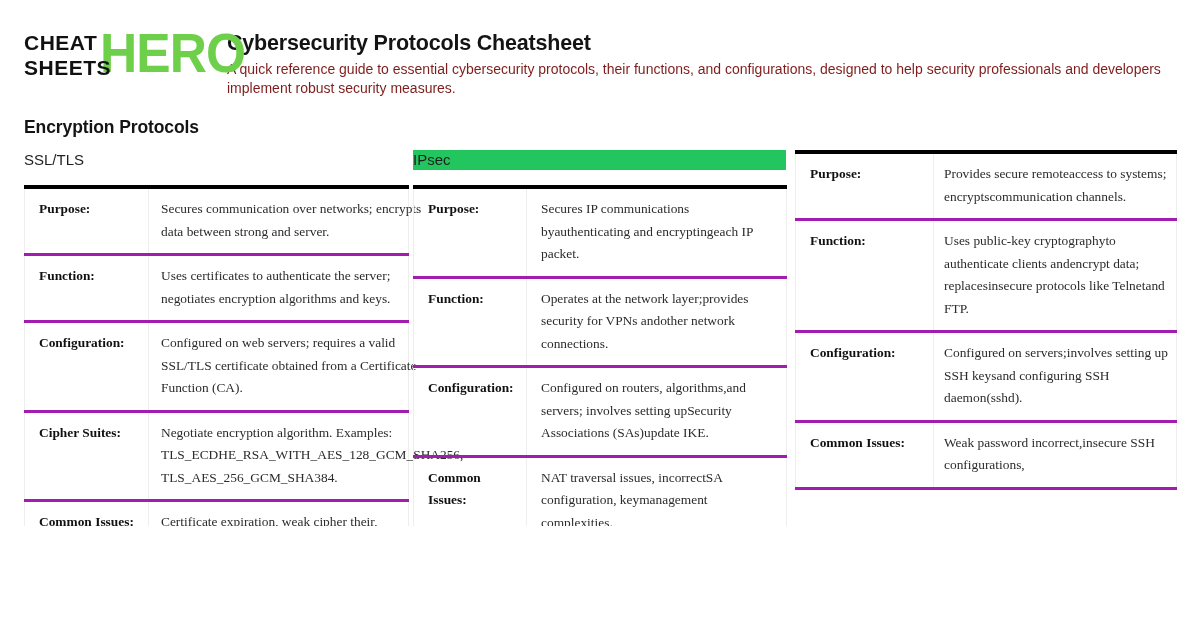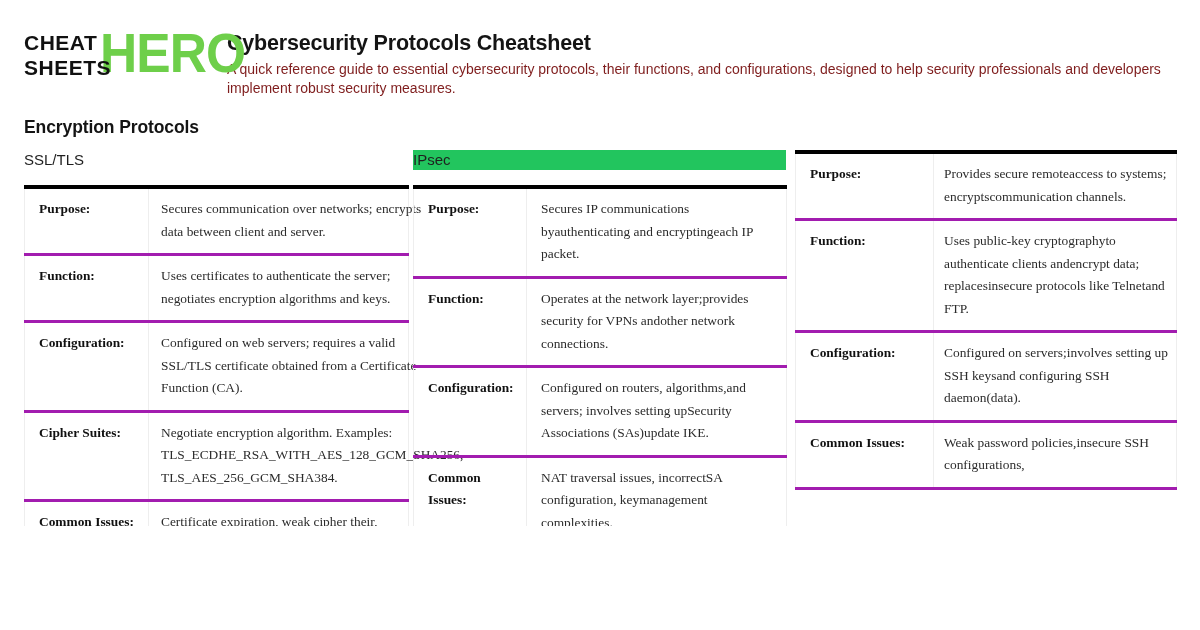--- a/index.html
+++ b/index.html
@@ -221,21 +221,21 @@
       <table class="proto-table">
         <colgroup>
             <col class="c1">
             <col class="c2">
           </colgroup>
         <tbody>
             <tr>
               <td class="k">Purpose:</td>
               <td class="v">
                 <span class="ln">Secures communication over networks; encrypts</span>
-                <span class="ln">data between client and server.</span>
+                <span class="ln">data between strong and server.</span>
               </td>
             </tr>
             <tr>
               <td class="k">Function:</td>
               <td class="v">
                 <span class="ln">Uses certificates to authenticate the server;</span>
                 <span class="ln">negotiates encryption algorithms and keys.</span>
               </td>
             </tr>
             <tr>
@@ -311,24 +311,24 @@
             <tr>
               <td class="k">Purpose:</td>
               <td class="v"><span class="ln">Provides secure remote</span><span class="ln">access to systems; encrypts</span><span class="ln">communication channels.</span></td>
             </tr>
             <tr>
               <td class="k">Function:</td>
               <td class="v"><span class="ln">Uses public-key cryptography</span><span class="ln">to authenticate clients and</span><span class="ln">encrypt data; replaces</span><span class="ln">insecure protocols like Telnet</span><span class="ln">and FTP.</span></td>
             </tr>
             <tr>
               <td class="k">Configuration:</td>
-              <td class="v"><span class="ln">Configured on servers;</span><span class="ln">involves setting up SSH keys</span><span class="ln">and configuring SSH daemon</span><span class="ln">(data).</span></td>
+              <td class="v"><span class="ln">Configured on servers;</span><span class="ln">involves setting up SSH keys</span><span class="ln">and configuring SSH daemon</span><span class="ln">(sshd).</span></td>
             </tr>
             <tr>
               <td class="k">Common Issues:</td>
-              <td class="v"><span class="ln">Weak password policies,</span><span class="ln">insecure SSH configurations,</span></td>
+              <td class="v"><span class="ln">Weak password incorrect,</span><span class="ln">insecure SSH configurations,</span></td>
             </tr>
           </tbody>
       </table>
     </div>
 
   </div>
 </div>
 
 </body></html>

